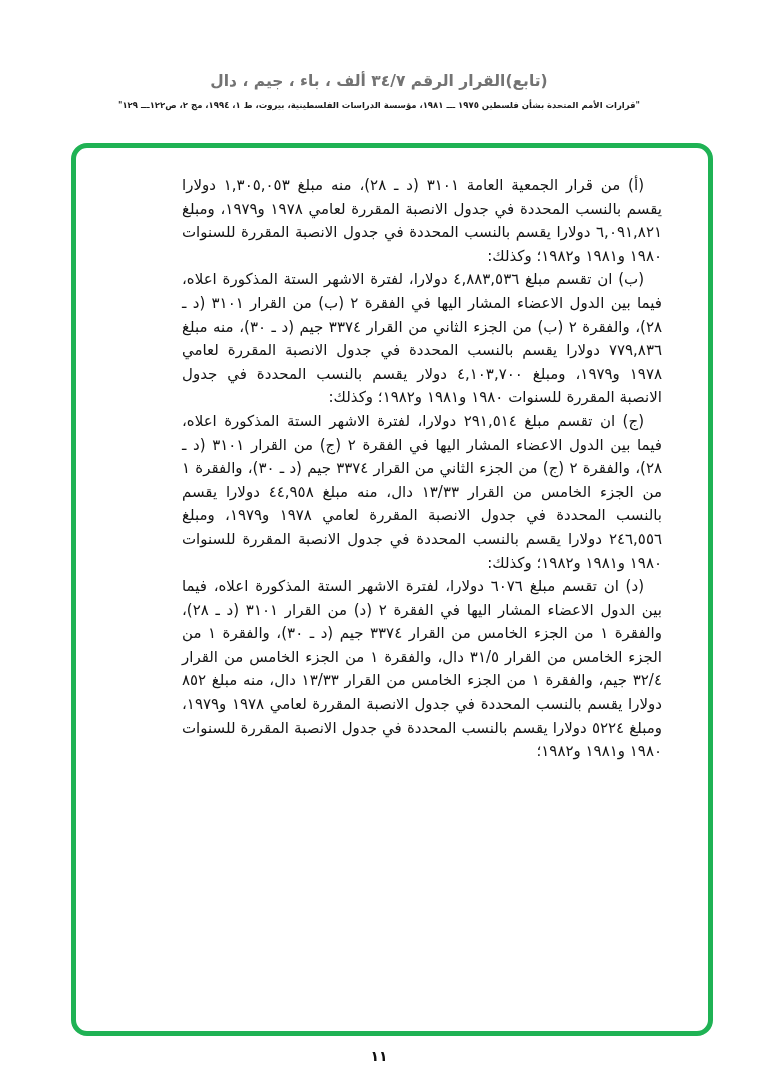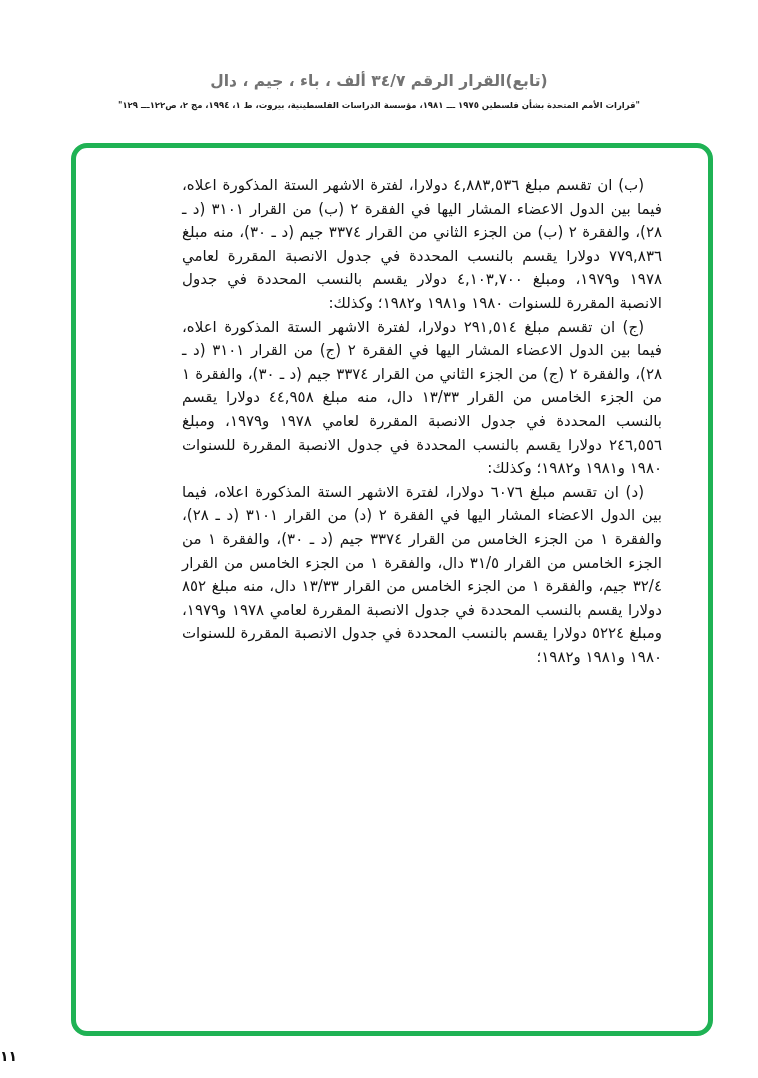--- a/index.html
+++ b/index.html
@@ -35,35 +35,36 @@
     position: absolute; top: 26px; right: 46px; width: 480px;
     direction: rtl;
     text-align: justify;
     font-size: 15px; line-height: 23.6px;
     color: #141414;
   }
   .textcol p { margin: 0; text-indent: 18px; }
 
   .pagenum {
     position: absolute; left: 0; bottom: 14px; width: 100%;
-    font-size: 14px; font-weight: 700; color: #0f0f0f;
+    text-align: center; font-size: 14px; font-weight: 700; color: #0f0f0f;
   }
 </style>
 </head>
 <body>
 
 <div class="page">
 
   <div class="header">
     <div class="doc-title">(تابع)القرار الرقم ٣٤/٧ ألف ، باء ، جيم ، دال</div>
     <div class="doc-citation">"قرارات الأمم المتحدة بشأن فلسطين ١٩٧٥ ـــ ١٩٨١، مؤسسة الدراسات الفلسطينية، بيروت، ط ١، ١٩٩٤، مج ٢، ص١٢٢ـــ ١٢٩"</div>
   </div>
 
   <div class="frame">
     <div class="textcol">
+      <p>(أ) من قرار الجمعية العامة ٣١٠١ (د ـ ٢٨)، منه مبلغ ١,٣٠٥,٠٥٣ دولارا يقسم بالنسب المحددة في جدول الانصبة المقررة لعامي ١٩٧٨ و١٩٧٩، ومبلغ ٦,٠٩١,٨٢١ دولارا يقسم بالنسب المحددة في جدول الانصبة المقررة للسنوات ١٩٨٠ و١٩٨١ و١٩٨٢؛ وكذلك:</p>
       <p>(ب) ان تقسم مبلغ ٤,٨٨٣,٥٣٦ دولارا، لفترة الاشهر الستة المذكورة اعلاه، فيما بين الدول الاعضاء المشار اليها في الفقرة ٢ (ب) من القرار ٣١٠١ (د ـ ٢٨)، والفقرة ٢ (ب) من الجزء الثاني من القرار ٣٣٧٤ جيم (د ـ ٣٠)، منه مبلغ ٧٧٩,٨٣٦ دولارا يقسم بالنسب المحددة في جدول الانصبة المقررة لعامي ١٩٧٨ و١٩٧٩، ومبلغ ٤,١٠٣,٧٠٠ دولار يقسم بالنسب المحددة في جدول الانصبة المقررة للسنوات ١٩٨٠ و١٩٨١ و١٩٨٢؛ وكذلك:</p>
       <p>(ج) ان تقسم مبلغ ٢٩١,٥١٤ دولارا، لفترة الاشهر الستة المذكورة اعلاه، فيما بين الدول الاعضاء المشار اليها في الفقرة ٢ (ج) من القرار ٣١٠١ (د ـ ٢٨)، والفقرة ٢ (ج) من الجزء الثاني من القرار ٣٣٧٤ جيم (د ـ ٣٠)، والفقرة ١ من الجزء الخامس من القرار ١٣/٣٣ دال، منه مبلغ ٤٤,٩٥٨ دولارا يقسم بالنسب المحددة في جدول الانصبة المقررة لعامي ١٩٧٨ و١٩٧٩، ومبلغ ٢٤٦,٥٥٦ دولارا يقسم بالنسب المحددة في جدول الانصبة المقررة للسنوات ١٩٨٠ و١٩٨١ و١٩٨٢؛ وكذلك:</p>
       <p>(د) ان تقسم مبلغ ٦٠٧٦ دولارا، لفترة الاشهر الستة المذكورة اعلاه، فيما بين الدول الاعضاء المشار اليها في الفقرة ٢ (د) من القرار ٣١٠١ (د ـ ٢٨)، والفقرة ١ من الجزء الخامس من القرار ٣٣٧٤ جيم (د ـ ٣٠)، والفقرة ١ من الجزء الخامس من القرار ٣١/٥ دال، والفقرة ١ من الجزء الخامس من القرار ٣٢/٤ جيم، والفقرة ١ من الجزء الخامس من القرار ١٣/٣٣ دال، منه مبلغ ٨٥٢ دولارا يقسم بالنسب المحددة في جدول الانصبة المقررة لعامي ١٩٧٨ و١٩٧٩، ومبلغ ٥٢٢٤ دولارا يقسم بالنسب المحددة في جدول الانصبة المقررة للسنوات ١٩٨٠ و١٩٨١ و١٩٨٢؛</p>
     </div>
   </div>
 
   <div class="pagenum">١١</div>
 
 </div>
 

